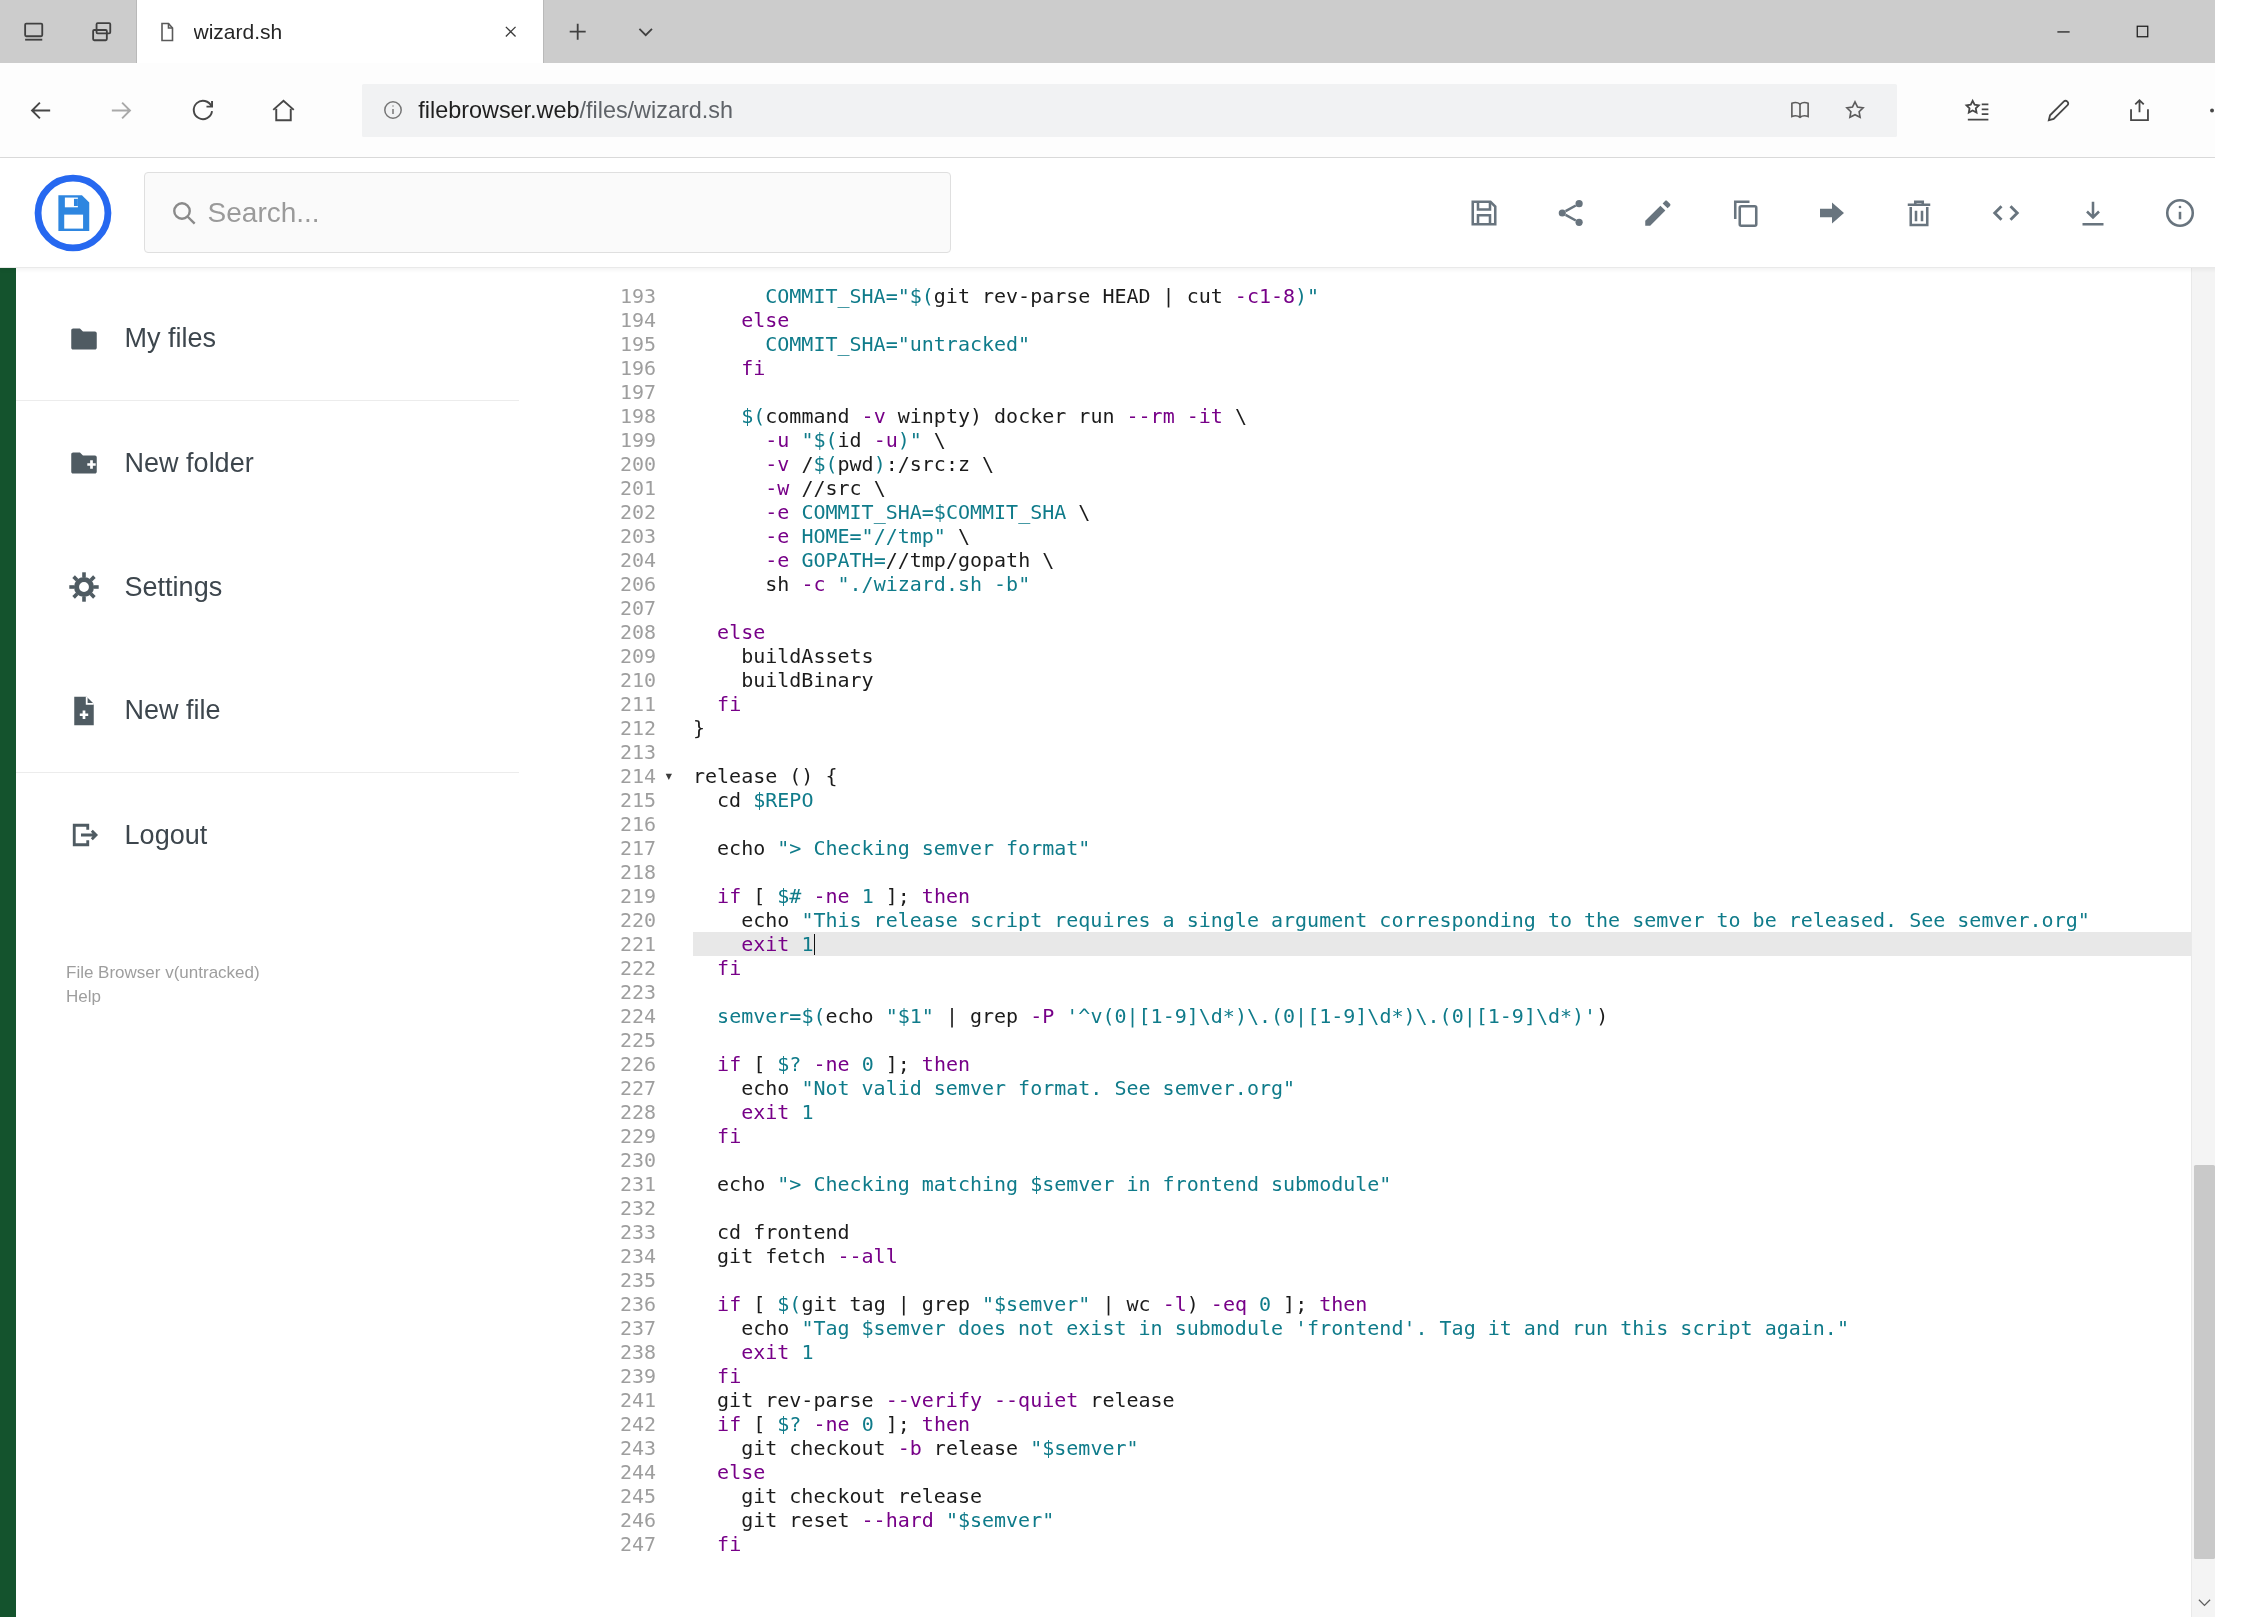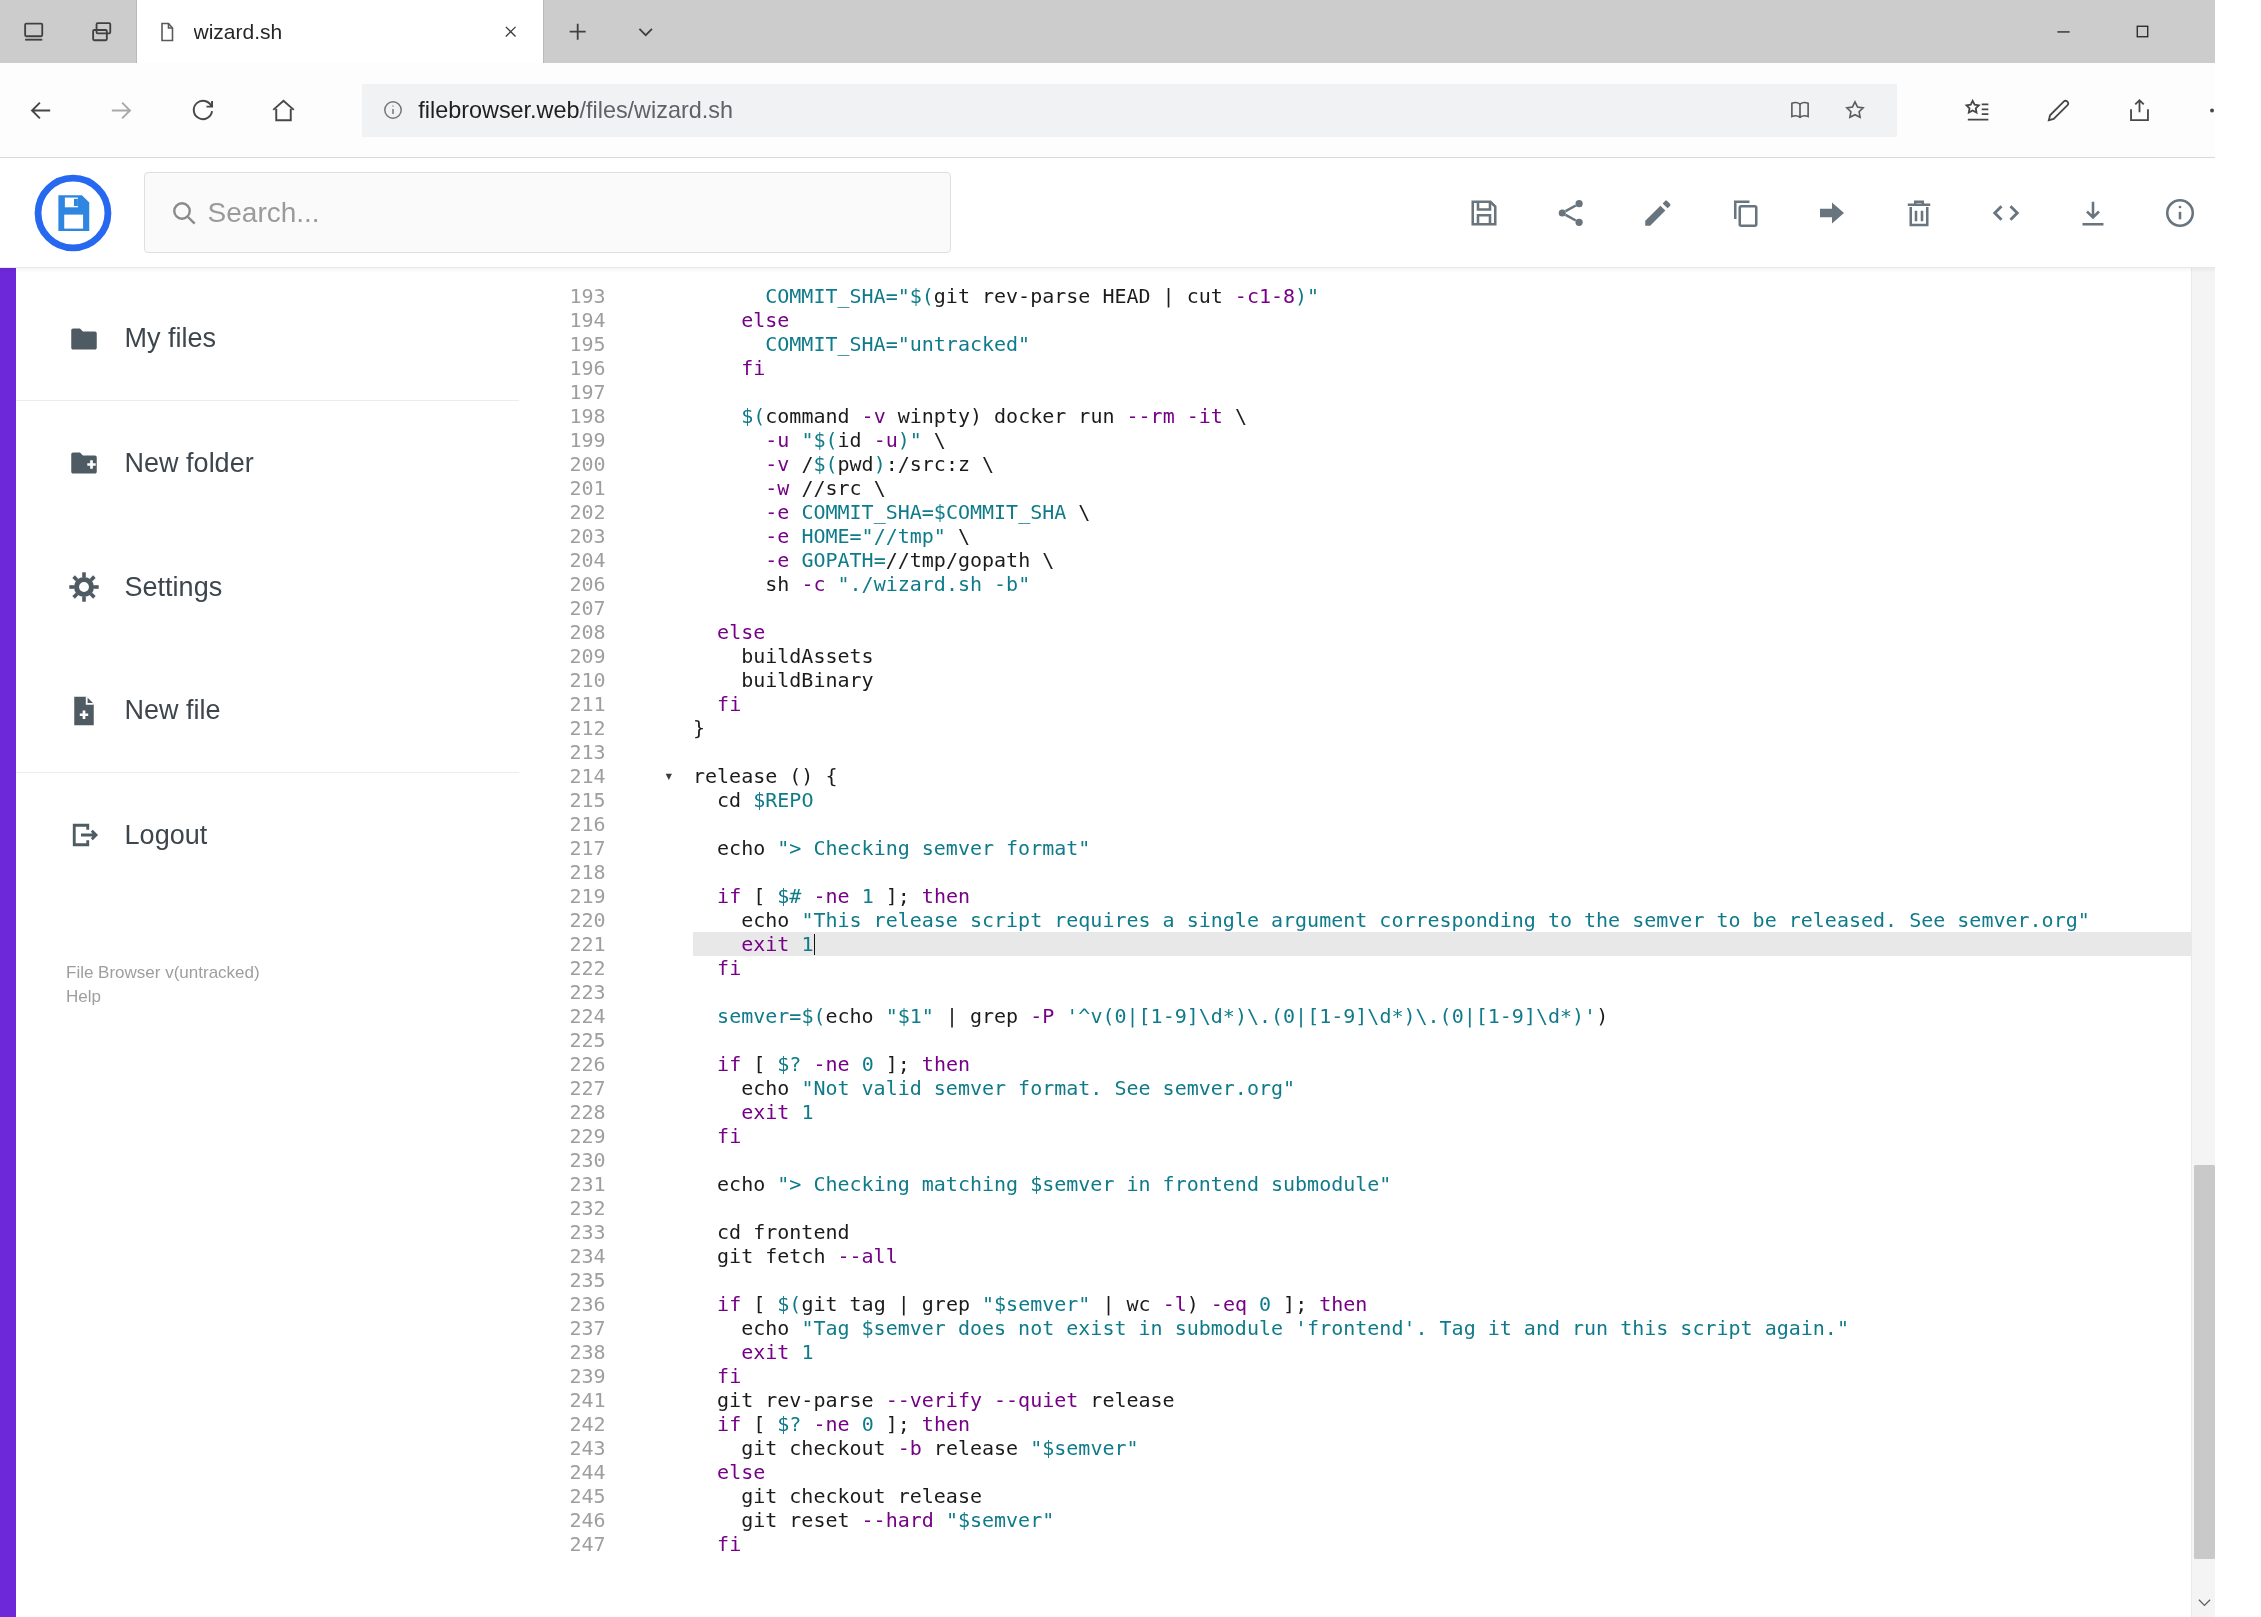--- a/index.html
+++ b/index.html
@@ -3,21 +3,21 @@
 <meta charset="utf-8">
 <style>
   :root{
     --accent:#2979ff; --icon-gray:#68747e; --sidebar-text:#3d464d;
     --tok-plain:#1b1b1b; --tok-keyword:#770088; --tok-flag:#770088; --tok-teal:#0f7b8a;
     --gutter:#9e9e9e; --active-line-bg:#e8e8e8;
   }
   *{box-sizing:border-box;margin:0;padding:0}
   html,body{background:#fff}
   body{font-family:"Liberation Sans",sans-serif;-webkit-font-smoothing:antialiased}
-  #screen{position:relative;width:2215px;height:1617px;background:#6d28d9;overflow:hidden}
+  #screen{position:relative;width:2215px;height:1617px;background:#14532d;overflow:hidden}
   svg{display:block}
 
   
   .tabstrip{position:absolute;left:0;top:0;width:2261px;height:63px;background:#cccccc;display:flex;align-items:stretch}
   .ts-btn{width:68px;display:flex;align-items:center;justify-content:center;color:#404040;cursor:default}
   .ts-btn svg{width:27.4px;height:27.4px}
   .tab{width:408px;background:#fff;display:flex;align-items:center;padding:0 18px;border-left:0.8px solid #b9b9b9;border-right:0.8px solid #b9b9b9}
   .favicon{color:#5a5a5a;margin-right:14.5px}
   .favicon svg{width:24px;height:24px}
   .tab-title{font-size:21px;color:#262626;flex:1;white-space:nowrap;overflow:hidden}
@@ -64,21 +64,21 @@
   .sb-icon svg{width:36px;height:36px}
   .sb-label{font-size:27px;margin-left:22.6px;color:var(--sidebar-text)}
   .sb-footer{position:absolute;left:50px;top:695px;color:#9e9e9e}
   .sb-version{font-size:17px}
   .sb-help{font-size:17px;margin-top:4px;color:#9e9e9e}
 
   
   .editor{position:absolute;left:519px;top:268px;width:1718px;height:1349px;background:#fff;overflow:hidden;padding-top:16px;
           font-family:"DejaVu Sans Mono","Liberation Mono",monospace;font-size:20px;line-height:24px}
   .crow{display:flex;height:24px}
-  .gut{width:137px;text-align:center;color:var(--gutter);user-select:none}
+  .gut{width:137px;text-align:right;color:var(--gutter);user-select:none}
   .fold{width:37px;font-size:16px;color:#3c3c3c;padding-left:8px}
   .cline{flex:1;white-space:pre;color:var(--tok-plain)}
   .cline.active{background:var(--active-line-bg)}
   .tok-p{color:var(--tok-plain)}
   .tok-k{color:var(--tok-keyword)}
   .tok-a{color:var(--tok-flag)}
   .tok-s{color:var(--tok-teal)}
   .cursor{display:inline-block;width:0;border-left:1.6px solid #111;height:21px;margin-left:0.8px;vertical-align:-4px}
 
   

